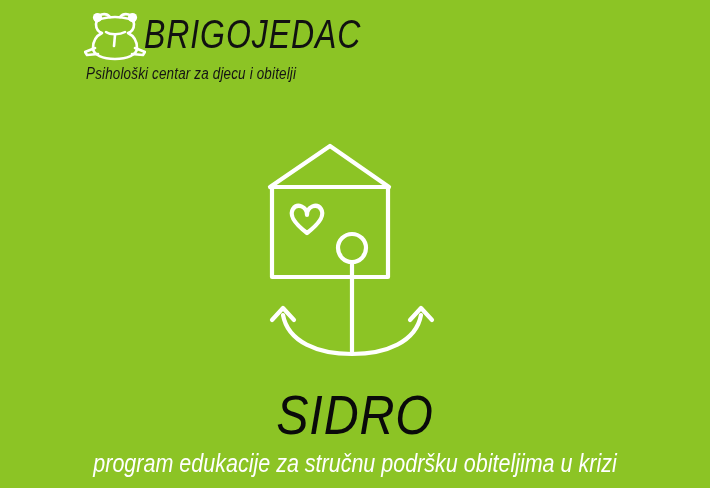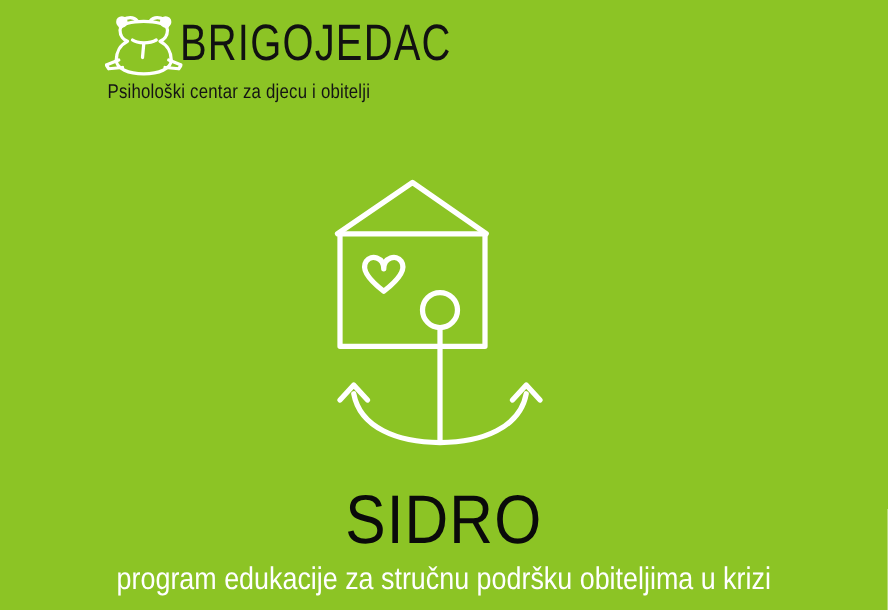--- a/index.html
+++ b/index.html
@@ -12,20 +12,21 @@
     overflow: hidden;
     font-family: "Liberation Sans", sans-serif;
   }
 
   #slide {
     position: relative;
     width: 710px;
     height: 488px;
     background: #8CC425;
     overflow: hidden;
+    font-style: italic;
   }
 
   
   #brand {
     position: absolute;
     left: 84px;
     top: 4px;
     width: 220px;
     height: 84px;
   }

